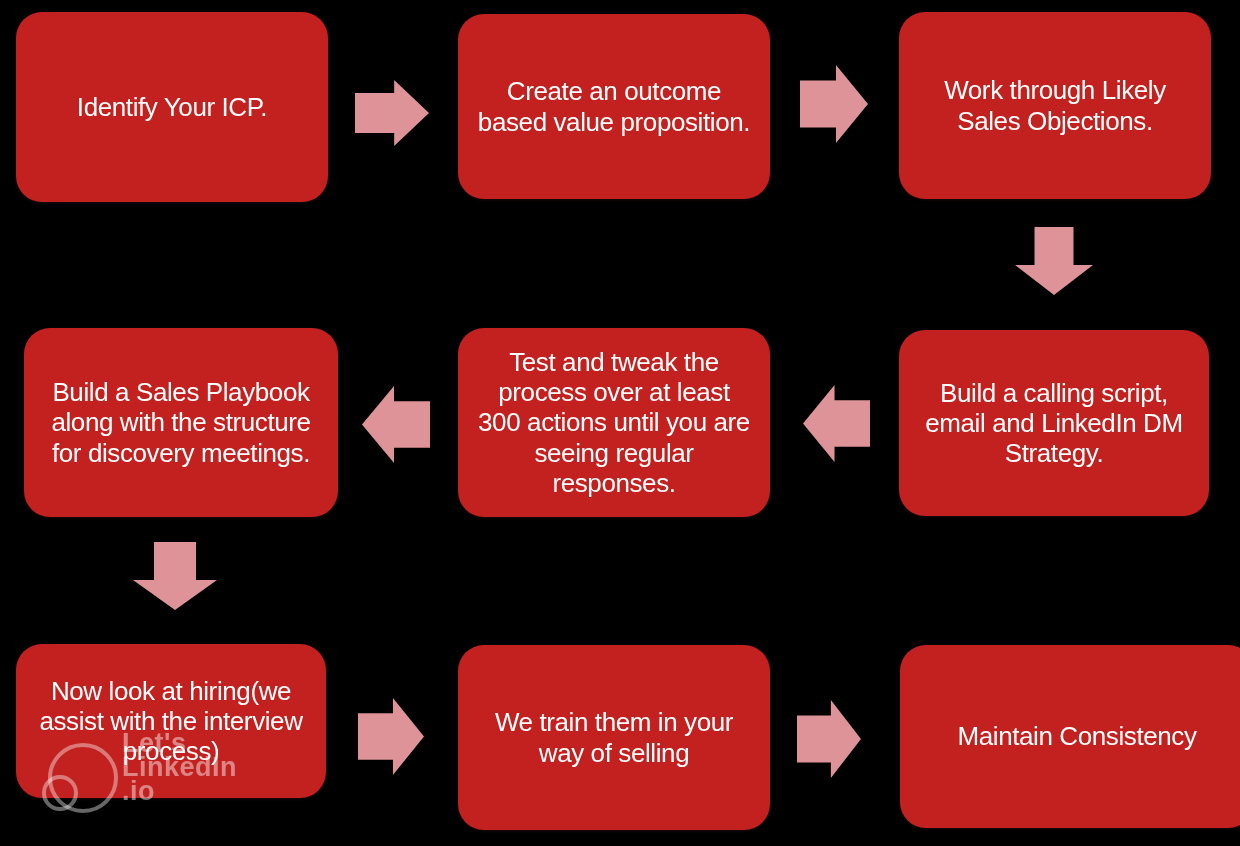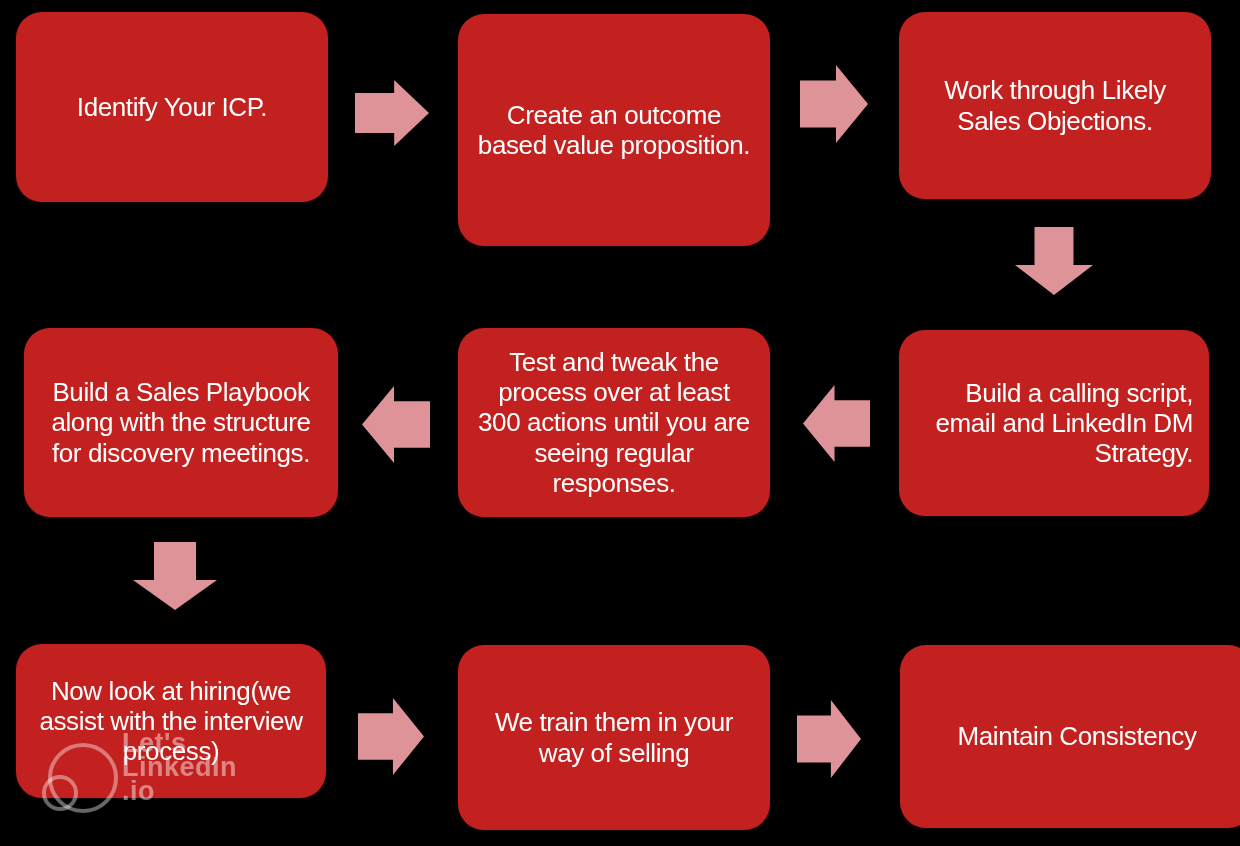--- a/index.html
+++ b/index.html
@@ -20,23 +20,23 @@
     font-size:26px; line-height:1.16; letter-spacing:-0.4px;
     padding:12px 16px; box-sizing:border-box;
     box-shadow:0 1px 3px rgba(120,40,40,0.25);
   }
   .arrow { position:absolute; }
   .arrow svg { display:block; width:100%; height:100%; }
   .arrow polygon { fill:var(--arrow-fill, #dd9397); }
 
   
   .b1 { left:16px;  top:12px;  width:312px; height:190px; }
-  .b2 { left:458px; top:14px;  width:312px; height:232px; }
+  .b2 { left:458px; top:14px;  width:312px; height:185px; }
   .b3 { left:899px; top:12px;  width:312px; height:187px; }
-  .b4 { left:899px; top:330px; width:310px; height:186px;text-align:right; }
+  .b4 { left:899px; top:330px; width:310px; height:186px; }
   .b5 { left:458px; top:328px; width:312px; height:189px;text-align:center; }
   .b6 { left:24px;  top:328px; width:314px; height:189px; }
   .b7 { left:16px;  top:644px; width:310px; height:154px; }
   .b8 { left:458px; top:645px; width:312px; height:185px; }
   .b9 { left:900px; top:645px; width:354px; height:183px; }
 
   
   .a1 { left:355px;  top:80px;  width:74px; height:66px; }
   .a2 { left:800px;  top:65px;  width:68px; height:78px; }
   .a3 { left:1015px; top:227px; width:78px; height:68px; }

